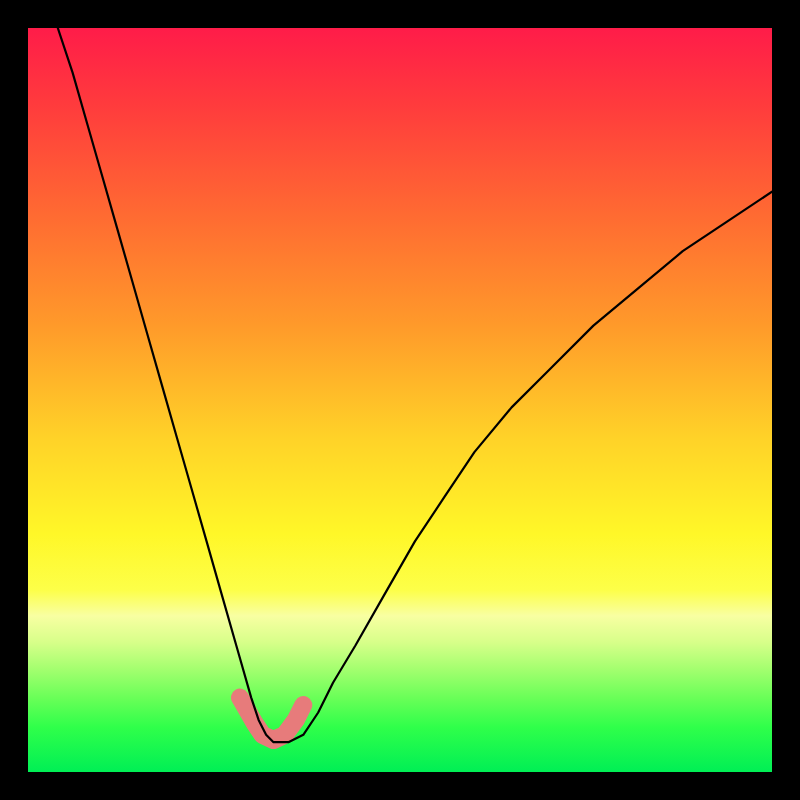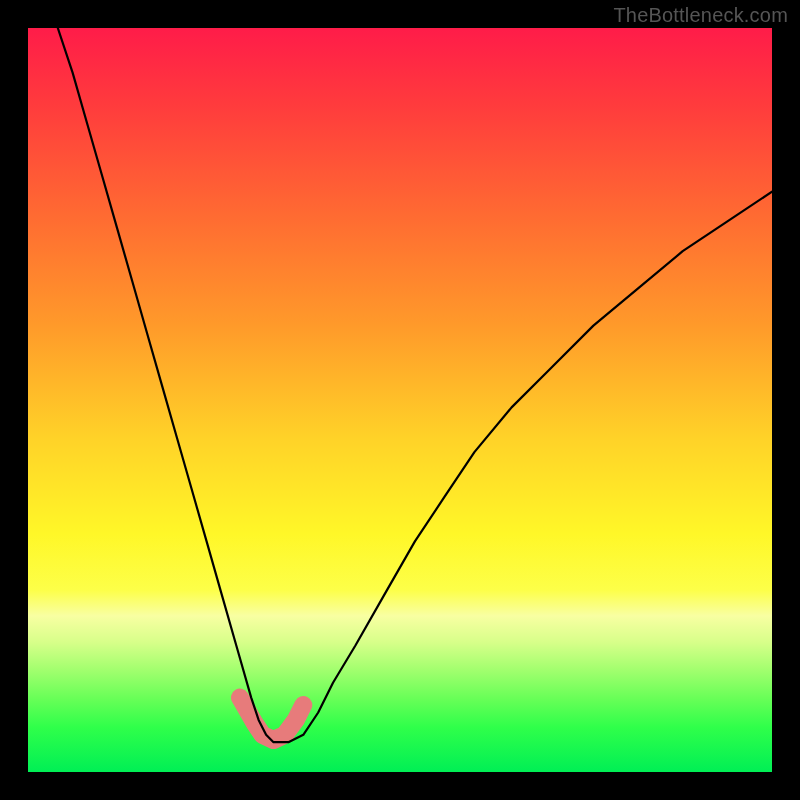--- a/index.html
+++ b/index.html
@@ -70,14 +70,13 @@
     <div class="gradient"></div>
     <svg class="curve" viewBox="0 0 744 744" preserveAspectRatio="none">
       <g>
         <path id="hlpath" d="M212.0 669.6 L226.9 695.6 L234.4 706.8 L245.5 712.0 L256.7 706.8 L267.8 691.9 L275.3 677.0" fill="none" stroke="#e77b7b" stroke-width="18" stroke-linecap="round" stroke-linejoin="round"></path>
       </g>
       <g>
         <path id="mainpath" d="M29.8 0.0 L44.6 44.6 L59.5 96.7 L74.4 148.8 L89.3 200.9 L104.2 253.0 L119.0 305.0 L133.9 357.1 L148.8 409.2 L163.7 461.3 L178.6 513.4 L193.4 565.4 L208.3 617.5 L223.2 669.6 L230.6 691.9 L238.1 706.8 L245.5 714.2 L253.0 714.2 L260.4 714.2 L275.3 706.8 L290.2 684.5 L305.0 654.7 L327.4 617.5 L357.1 565.4 L386.9 513.4 L416.6 468.7 L446.4 424.1 L483.6 379.4 L520.8 342.2 L565.4 297.6 L610.1 260.4 L654.7 223.2 L699.4 193.4 L744.0 163.7" fill="none" stroke="#000" stroke-width="2.2" stroke-linecap="round" stroke-linejoin="round"></path>
       </g>
     </svg>
   </div>
-  <div class="watermark">TheBottleneck.com</div>
 </div>
 
 </body></html>

